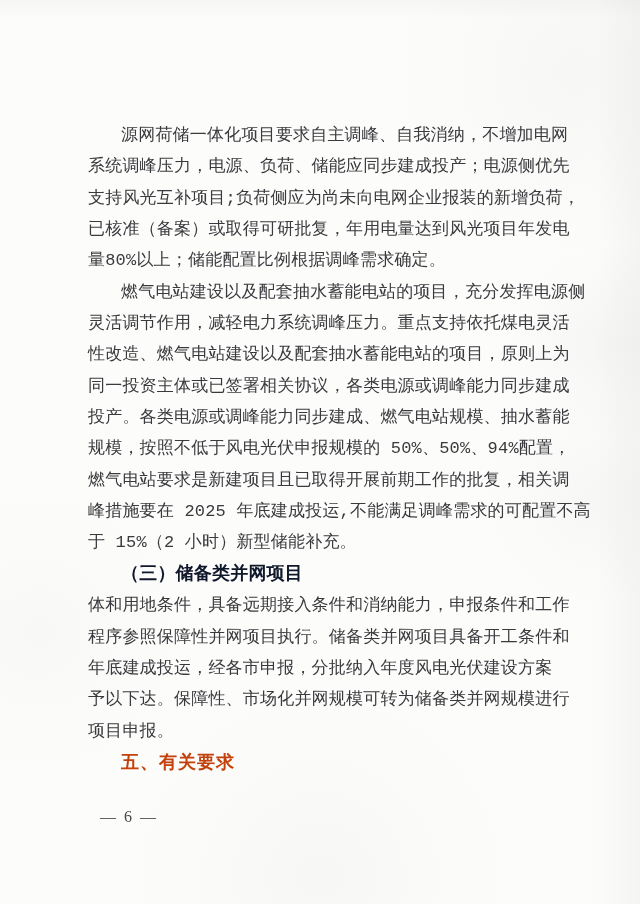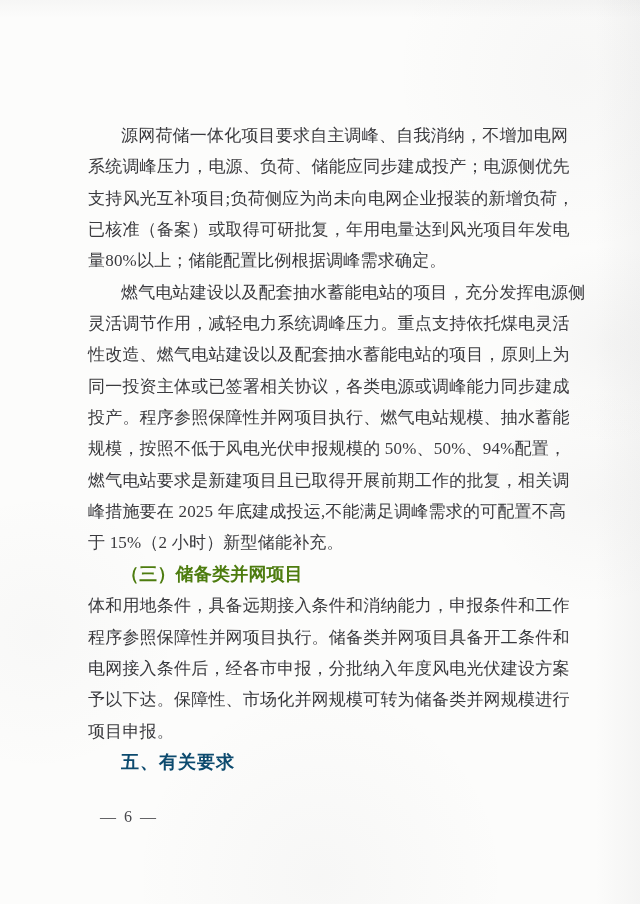--- a/index.html
+++ b/index.html
@@ -32,33 +32,34 @@
     width: 484px;
     color: #3a3a3e;
   }
   .line {
     height: 31.35px;
     line-height: 31.35px;
     font-size: 17px;
     letter-spacing: 0.2px;
     white-space: nowrap;
     text-align: left;
+    font-family: Liberation Mono, monospace;
   }
   .line.indent { text-indent: 33px; }
   .heading-kai {
     font-weight: bold;
     font-size: 18px;
-    color: #4d7c0f;
+    color: #0f172a;
   }
   .heading-hei {
     font-weight: bold;
     font-family: "Liberation Sans", sans-serif;
     font-size: 18px;
     letter-spacing: 1px;
-    color: #0c4a6e;
+    color: #c2410c;
   }
   .page-number {
     position: absolute;
     left: 100px;
     top: 808px;
     font-size: 16px;
     letter-spacing: 2px;
     color: #48484c;
     font-family: "Liberation Serif", serif;
   }
@@ -73,31 +74,31 @@
   <div class="line indent">源网荷储一体化项目要求自主调峰、自我消纳，不增加电网</div>
   <div class="line">系统调峰压力，电源、负荷、储能应同步建成投产；电源侧优先</div>
   <div class="line">支持风光互补项目;负荷侧应为尚未向电网企业报装的新增负荷，</div>
   <div class="line">已核准（备案）或取得可研批复，年用电量达到风光项目年发电</div>
   <div class="line">量80%以上；储能配置比例根据调峰需求确定。</div>
 
   <div class="line indent">燃气电站建设以及配套抽水蓄能电站的项目，充分发挥电源侧</div>
   <div class="line">灵活调节作用，减轻电力系统调峰压力。重点支持依托煤电灵活</div>
   <div class="line">性改造、燃气电站建设以及配套抽水蓄能电站的项目，原则上为</div>
   <div class="line">同一投资主体或已签署相关协议，各类电源或调峰能力同步建成</div>
-  <div class="line">投产。程序参照保障性并网项目执行、燃气电站规模、抽水蓄能</div>
+  <div class="line">投产。各类电源或调峰能力同步建成、燃气电站规模、抽水蓄能</div>
   <div class="line">规模，按照不低于风电光伏申报规模的 50%、50%、94%配置，</div>
   <div class="line">燃气电站要求是新建项目且已取得开展前期工作的批复，相关调</div>
   <div class="line">峰措施要在 2025 年底建成投运,不能满足调峰需求的可配置不高</div>
   <div class="line">于 15%（2 小时）新型储能补充。</div>
 
   <div class="line indent heading-kai">（三）储备类并网项目</div>
 
   <div class="line">体和用地条件，具备远期接入条件和消纳能力，申报条件和工作</div>
   <div class="line">程序参照保障性并网项目执行。储备类并网项目具备开工条件和</div>
-  <div class="line">电网接入条件后，经各市申报，分批纳入年度风电光伏建设方案</div>
+  <div class="line">年底建成投运，经各市申报，分批纳入年度风电光伏建设方案</div>
   <div class="line">予以下达。保障性、市场化并网规模可转为储备类并网规模进行</div>
   <div class="line">项目申报。</div>
 
   <div class="line indent heading-hei">五、有关要求</div>
 
 </div>
 
 <div class="page-number">— 6 —</div>
 
 </body></html>

